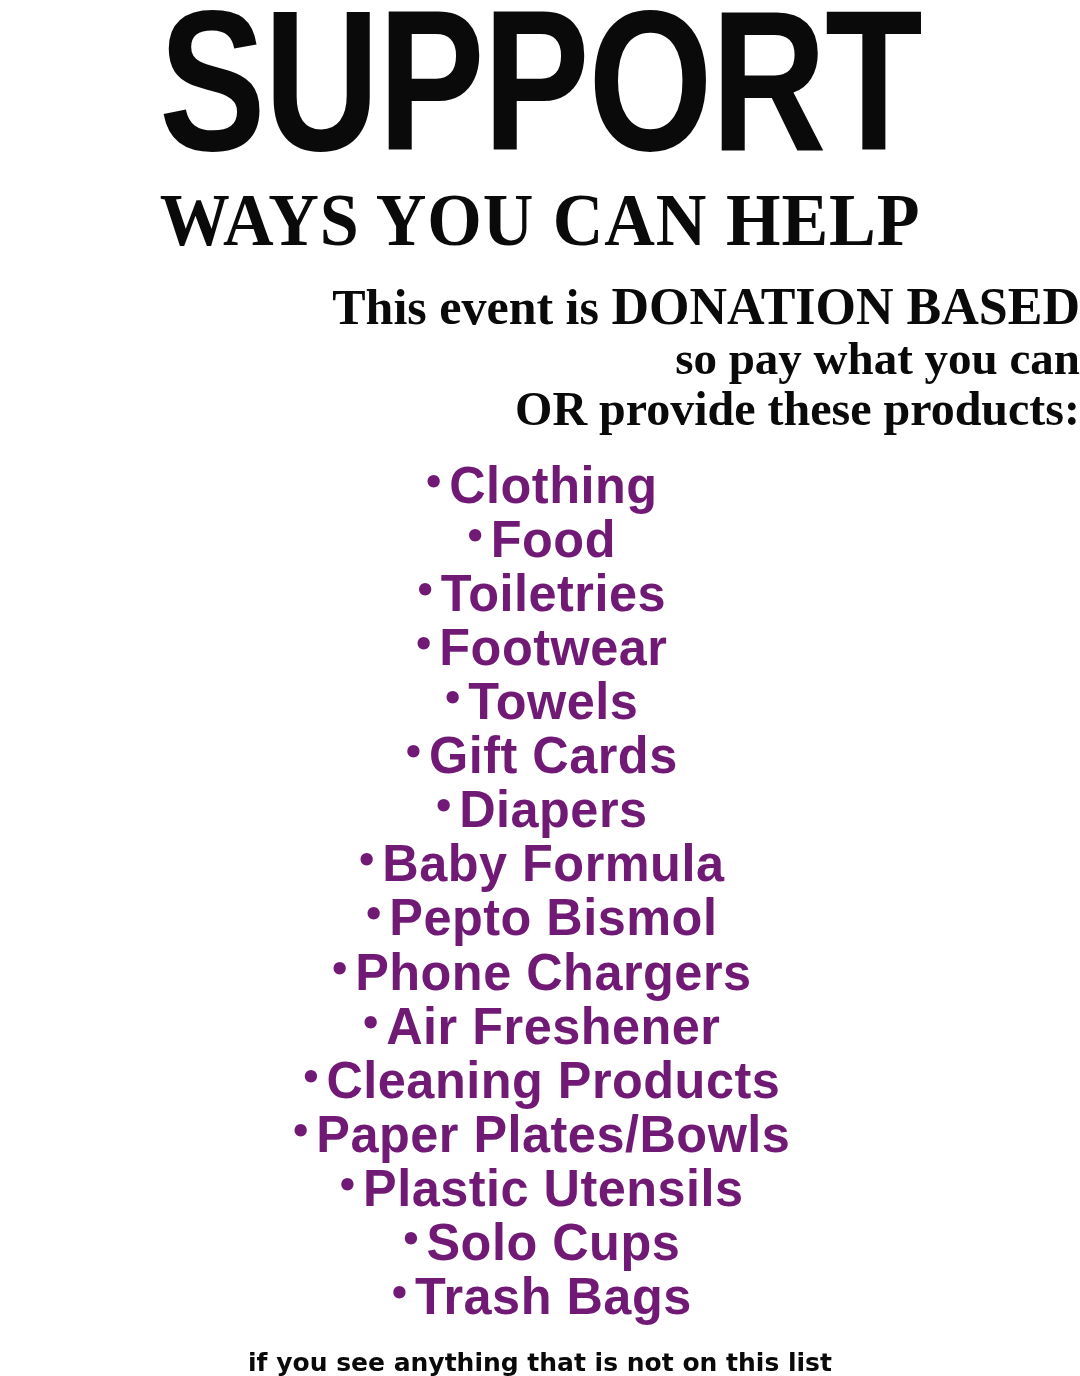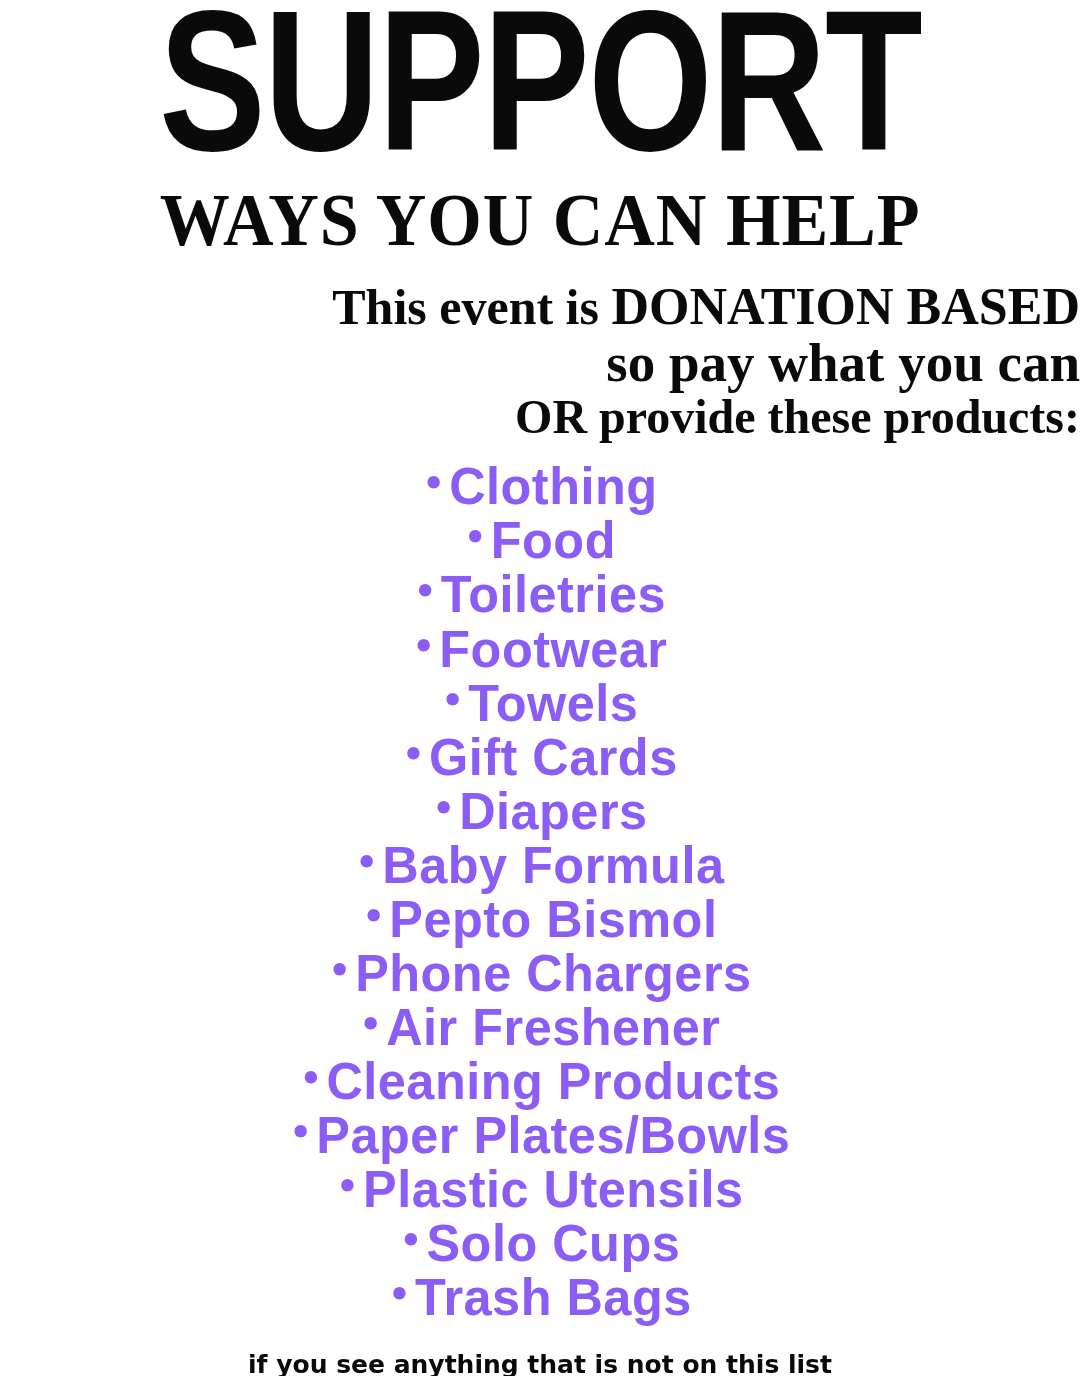--- a/index.html
+++ b/index.html
@@ -59,31 +59,31 @@
     width: 100%;
   }
   .intro-line {
     font-family: "Liberation Serif", serif;
     font-weight: 700;
     line-height: 1.06;
     color: #0a0a0a;
   }
   .intro-line.l1 { font-size: 50px; }
   .intro-line.l1 .em { font-size: 52px; }
-  .intro-line.l2 { font-size: 55px; margin-left: 38px; }
+  .intro-line.l2 { font-size: 47px; margin-left: 38px; }
   .intro-line.l3 { font-size: 48px; }
 
   
   .list {
-    margin-top: 16px;
+    margin-top: 23px;
     width: 100%;
     text-align: center;
     font-family: "Liberation Sans", sans-serif;
     font-weight: 700;
-    color: #8b5cf6;
+    color: #701a75;
   }
   .list-item {
     font-size: 52px;
     line-height: 1.04;
     letter-spacing: 0.5px;
     transform: scaleX(0.97);
     white-space: nowrap;
   }
   .bullet {
     font-family: "DejaVu Sans", sans-serif;

